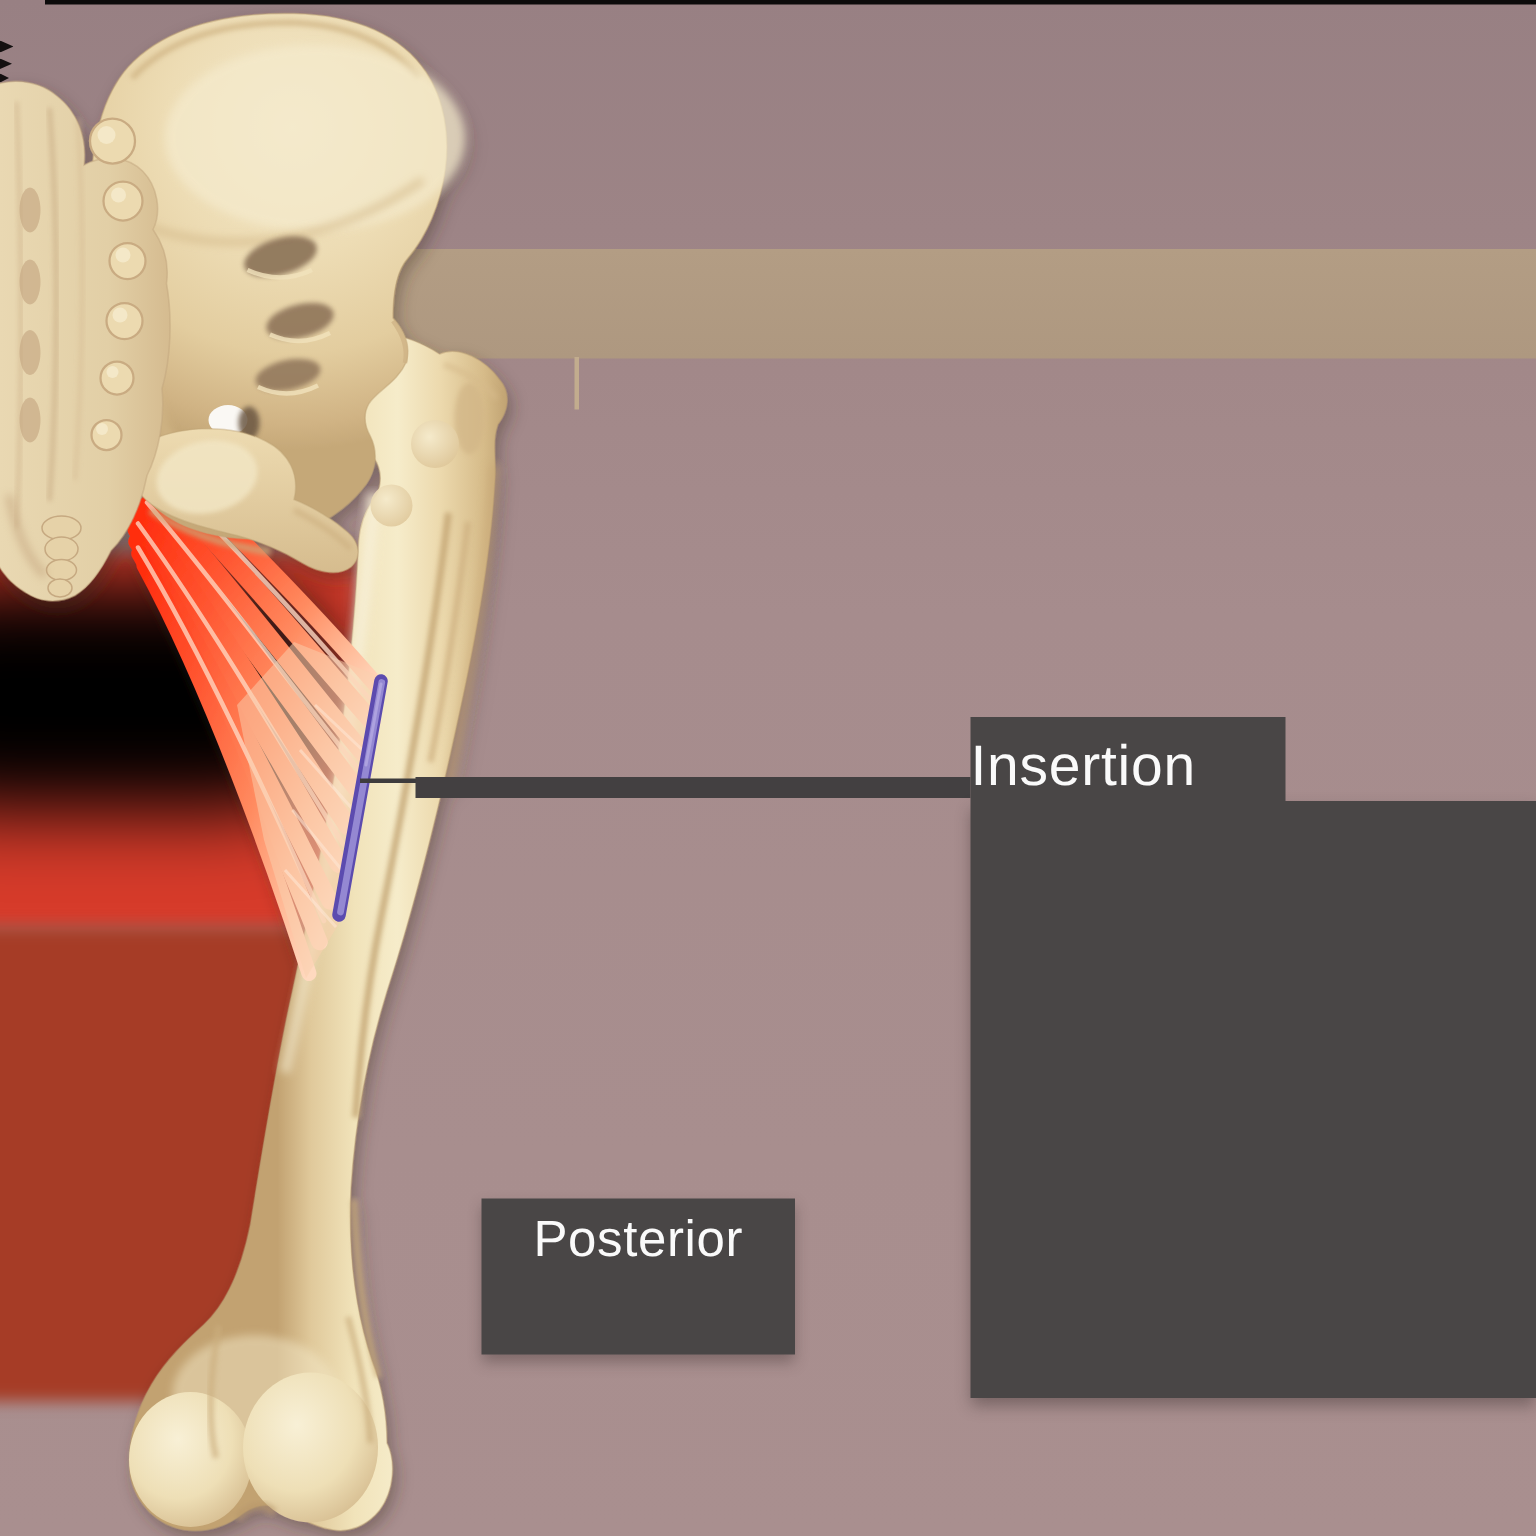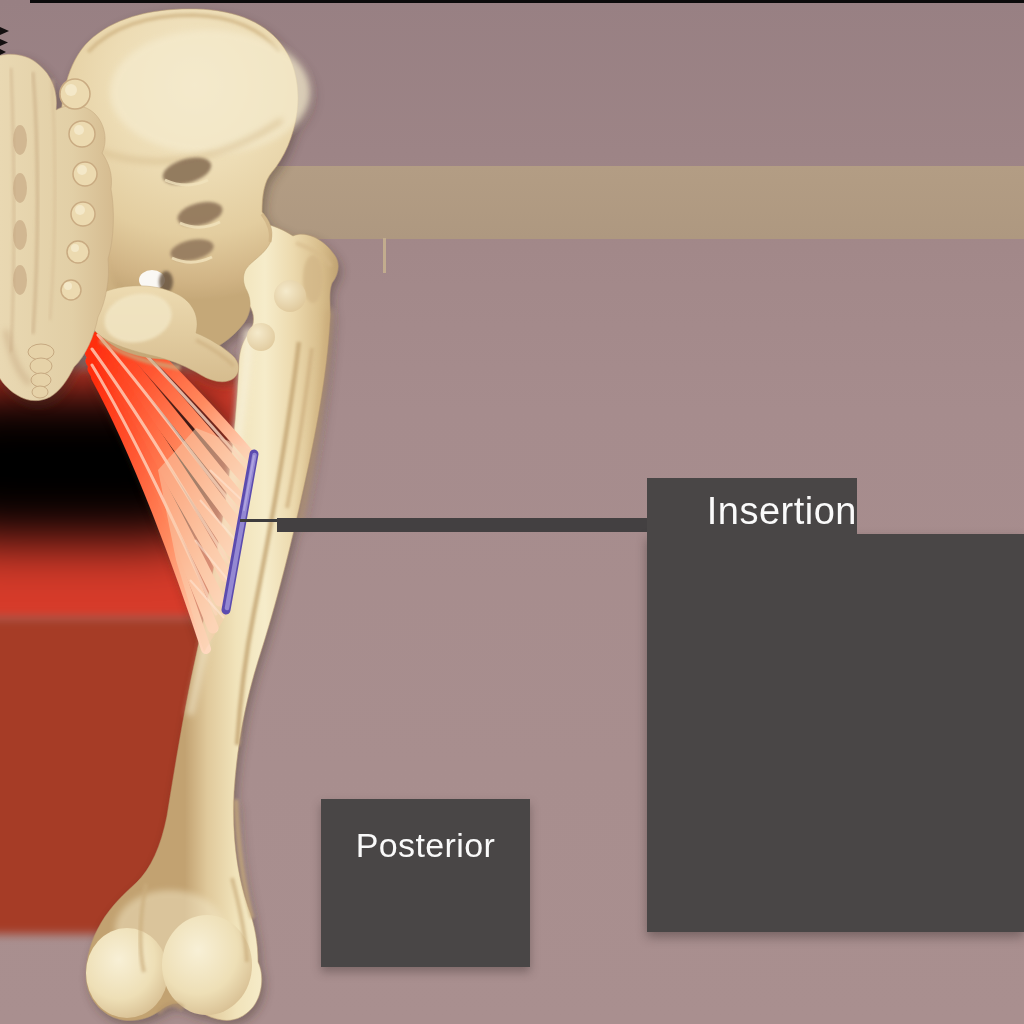--- a/index.html
+++ b/index.html
@@ -16,24 +16,24 @@
   #chev3{top:49px;width:6px;height:6px;}
   #tan-band{left:259px;top:166px;width:765px;height:73px;background:linear-gradient(180deg,#b39d84,#ae9880);z-index:1;}
   #tan-tick{left:383px;top:238px;width:3px;height:35px;background:#c2ac8e;z-index:1;}
   #blob-red-bright{left:-40px;top:368px;width:278px;height:252px;background:#d63b2a;filter:blur(6px);z-index:2;}
   #blob-red-dark{left:-40px;top:618px;width:265px;height:316px;background:#a63c26;filter:blur(5px);z-index:2;}
   #blob-black{left:-80px;top:390px;width:298px;height:150px;background:#000;border-radius:60px;filter:blur(26px);z-index:3;}
   #anatomy{left:0;top:0;z-index:5;}
   #leader-thin{left:240px;top:519px;width:40px;height:3px;background:#3e3c3d;z-index:6;}
   #leader-bar{left:277px;top:518px;width:370px;height:14px;background:#434041;z-index:6;}
   .panel{background:#494646;color:#fafafa;z-index:7;}
-  #insertion-tab{left:647px;top:478px;width:210px;height:56px;display:flex;justify-content:flex-end;align-items:flex-start;padding-top:0;}
+  #insertion-tab{left:647px;top:478px;width:210px;height:56px;display:flex;justify-content:flex-start;align-items:flex-start;padding-top:0;}
   #insertion-tab span{display:block;margin-top:12px;font-size:38px;letter-spacing:.5px;}
   #info-panel{left:647px;top:534px;width:377px;height:398px;box-shadow:0 5px 10px rgba(45,35,35,.4);}
-  #posterior-box{left:321px;top:799px;width:209px;height:168px;box-shadow:0 5px 9px rgba(45,35,35,.35);text-align:center;box-sizing:border-box;padding-top:28px;font-size:34px;line-height:36px;letter-spacing:.4px;}
+  #posterior-box{left:321px;top:799px;width:209px;height:104px;box-shadow:0 5px 9px rgba(45,35,35,.35);text-align:center;box-sizing:border-box;padding-top:9px;font-size:34px;line-height:36px;letter-spacing:.4px;}
 </style>
 </head>
 <body>
 
 <div id="stage">
 
   <div class="abs" id="tan-band"></div>
   <div class="abs" id="tan-tick"></div>
   <div class="abs" id="top-strip"></div>
   <div class="abs chev" id="chev1"></div>

